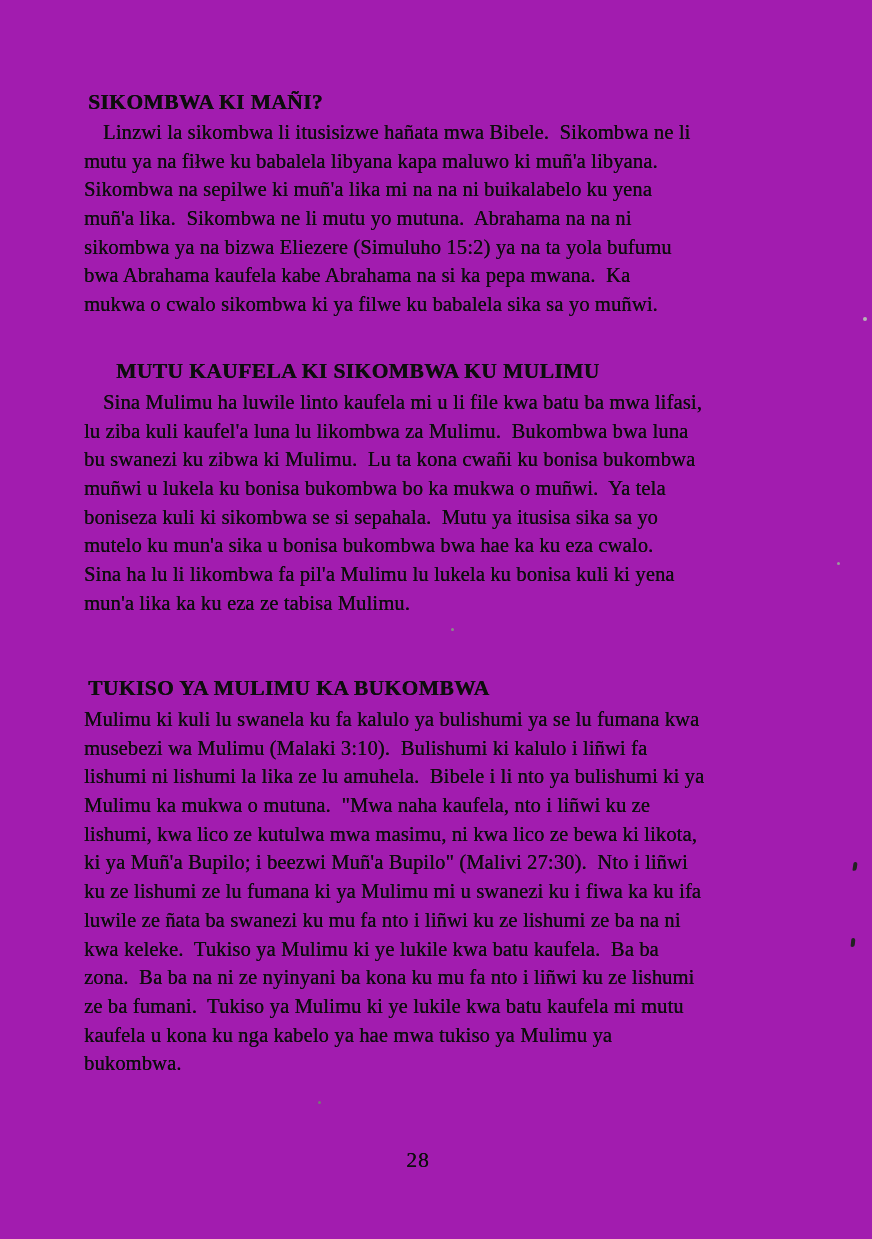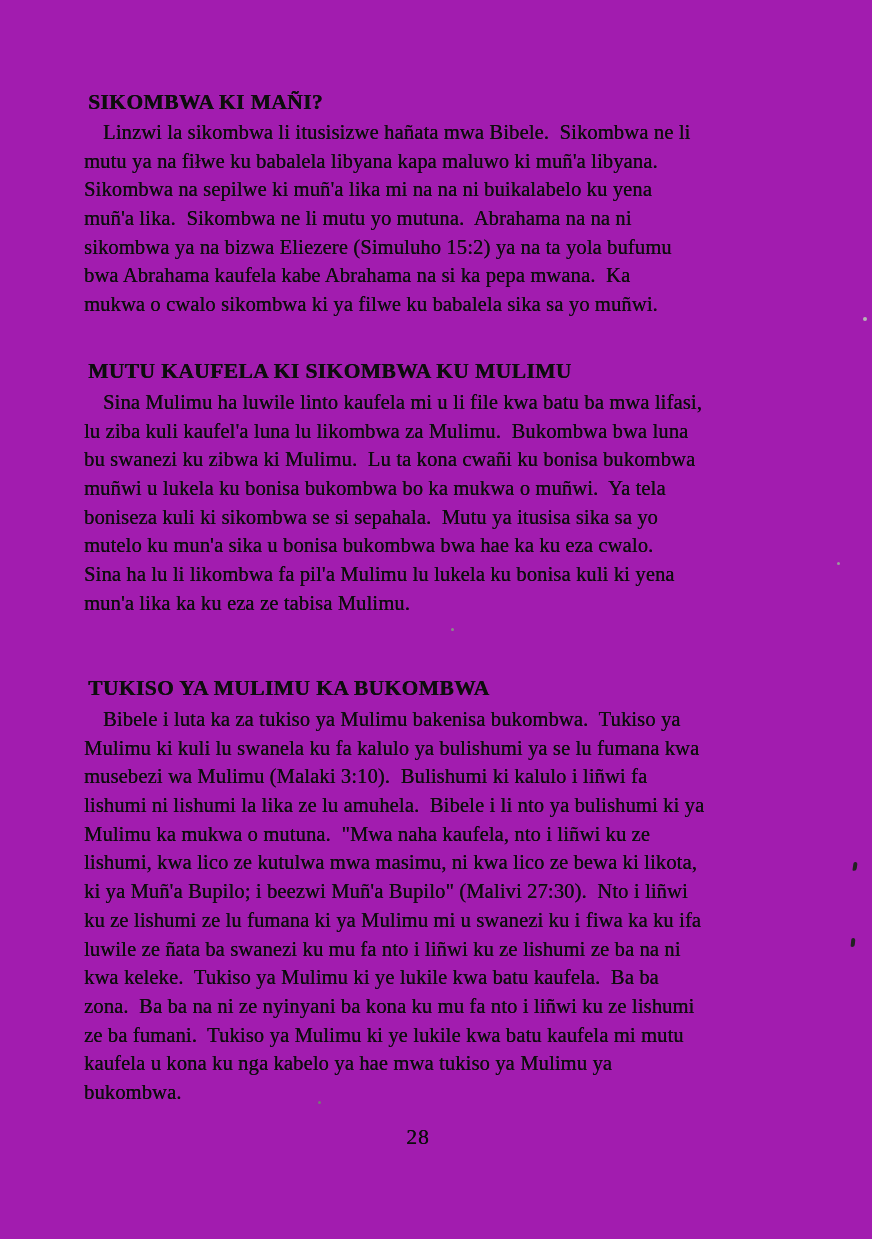--- a/index.html
+++ b/index.html
@@ -38,21 +38,21 @@
     height: 28.7px;
     white-space: pre;
     letter-spacing: 0.15px;
     text-shadow: 0.25px 0 0 currentColor;
   }
   .ln.indent {
     padding-left: 19px;
   }
   .pageno {
     position: absolute;
-    top: 1125px;
+    top: 1148px;
     left: 378px;
     width: 80px;
     text-align: center;
     font-size: 21.5px;
     letter-spacing: 1px;
     text-shadow: 0.3px 0 0 currentColor;
   }
   
   .speck {
     position: absolute;
@@ -75,35 +75,34 @@
   <div class="para" style="top: 118px;">
     <div class="ln indent">Linzwi la sikombwa li itusisizwe hañata mwa Bibele.  Sikombwa ne li</div>
     <div class="ln">mutu ya na fiłwe ku babalela libyana kapa maluwo ki muñ'a libyana.</div>
     <div class="ln">Sikombwa na sepilwe ki muñ'a lika mi na na ni buikalabelo ku yena</div>
     <div class="ln">muñ'a lika.  Sikombwa ne li mutu yo mutuna.  Abrahama na na ni</div>
     <div class="ln">sikombwa ya na bizwa Eliezere (Simuluho 15:2) ya na ta yola bufumu</div>
     <div class="ln">bwa Abrahama kaufela kabe Abrahama na si ka pepa mwana.  Ka</div>
     <div class="ln">mukwa o cwalo sikombwa ki ya filwe ku babalela sika sa yo muñwi.</div>
   </div>
 
-  <h2 class="hd" style="top: 359px;">MUTU KAUFELA KI SIKOMBWA KU MULIMU</h2>
+  <h2 class="hd" style="top: 359px; margin-left: 28px;">MUTU KAUFELA KI SIKOMBWA KU MULIMU</h2>
   <div class="para" style="top: 388px;">
     <div class="ln indent">Sina Mulimu ha luwile linto kaufela mi u li file kwa batu ba mwa lifasi,</div>
     <div class="ln">lu ziba kuli kaufel'a luna lu likombwa za Mulimu.  Bukombwa bwa luna</div>
     <div class="ln">bu swanezi ku zibwa ki Mulimu.  Lu ta kona cwañi ku bonisa bukombwa</div>
     <div class="ln">muñwi u lukela ku bonisa bukombwa bo ka mukwa o muñwi.  Ya tela</div>
     <div class="ln">boniseza kuli ki sikombwa se si sepahala.  Mutu ya itusisa sika sa yo</div>
     <div class="ln">mutelo ku mun'a sika u bonisa bukombwa bwa hae ka ku eza cwalo.</div>
     <div class="ln">Sina ha lu li likombwa fa pil'a Mulimu lu lukela ku bonisa kuli ki yena</div>
     <div class="ln">mun'a lika ka ku eza ze tabisa Mulimu.</div>
   </div>
 
   <h2 class="hd" style="top: 676px;">TUKISO YA MULIMU KA BUKOMBWA</h2>
   <div class="para" style="top: 705px;">
-    <div class="ln indent">Bibele i luta ka za tukiso ya Mulimu bakenisa bukombwa.  Tukiso ya</div>
     <div class="ln">Mulimu ki kuli lu swanela ku fa kalulo ya bulishumi ya se lu fumana kwa</div>
     <div class="ln">musebezi wa Mulimu (Malaki 3:10).  Bulishumi ki kalulo i liñwi fa</div>
     <div class="ln">lishumi ni lishumi la lika ze lu amuhela.  Bibele i li nto ya bulishumi ki ya</div>
     <div class="ln">Mulimu ka mukwa o mutuna.  "Mwa naha kaufela, nto i liñwi ku ze</div>
     <div class="ln">lishumi, kwa lico ze kutulwa mwa masimu, ni kwa lico ze bewa ki likota,</div>
     <div class="ln">ki ya Muñ'a Bupilo; i beezwi Muñ'a Bupilo" (Malivi 27:30).  Nto i liñwi</div>
     <div class="ln">ku ze lishumi ze lu fumana ki ya Mulimu mi u swanezi ku i fiwa ka ku ifa</div>
     <div class="ln">luwile ze ñata ba swanezi ku mu fa nto i liñwi ku ze lishumi ze ba na ni</div>
     <div class="ln">kwa keleke.  Tukiso ya Mulimu ki ye lukile kwa batu kaufela.  Ba ba</div>
     <div class="ln">zona.  Ba ba na ni ze nyinyani ba kona ku mu fa nto i liñwi ku ze lishumi</div>

